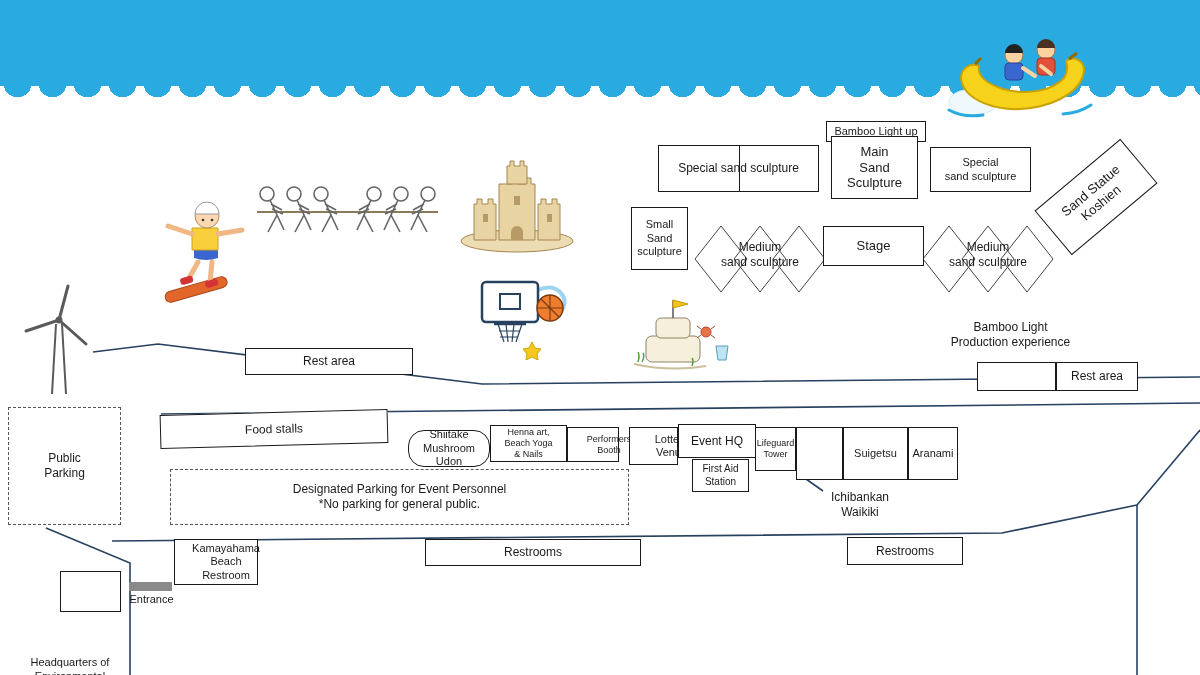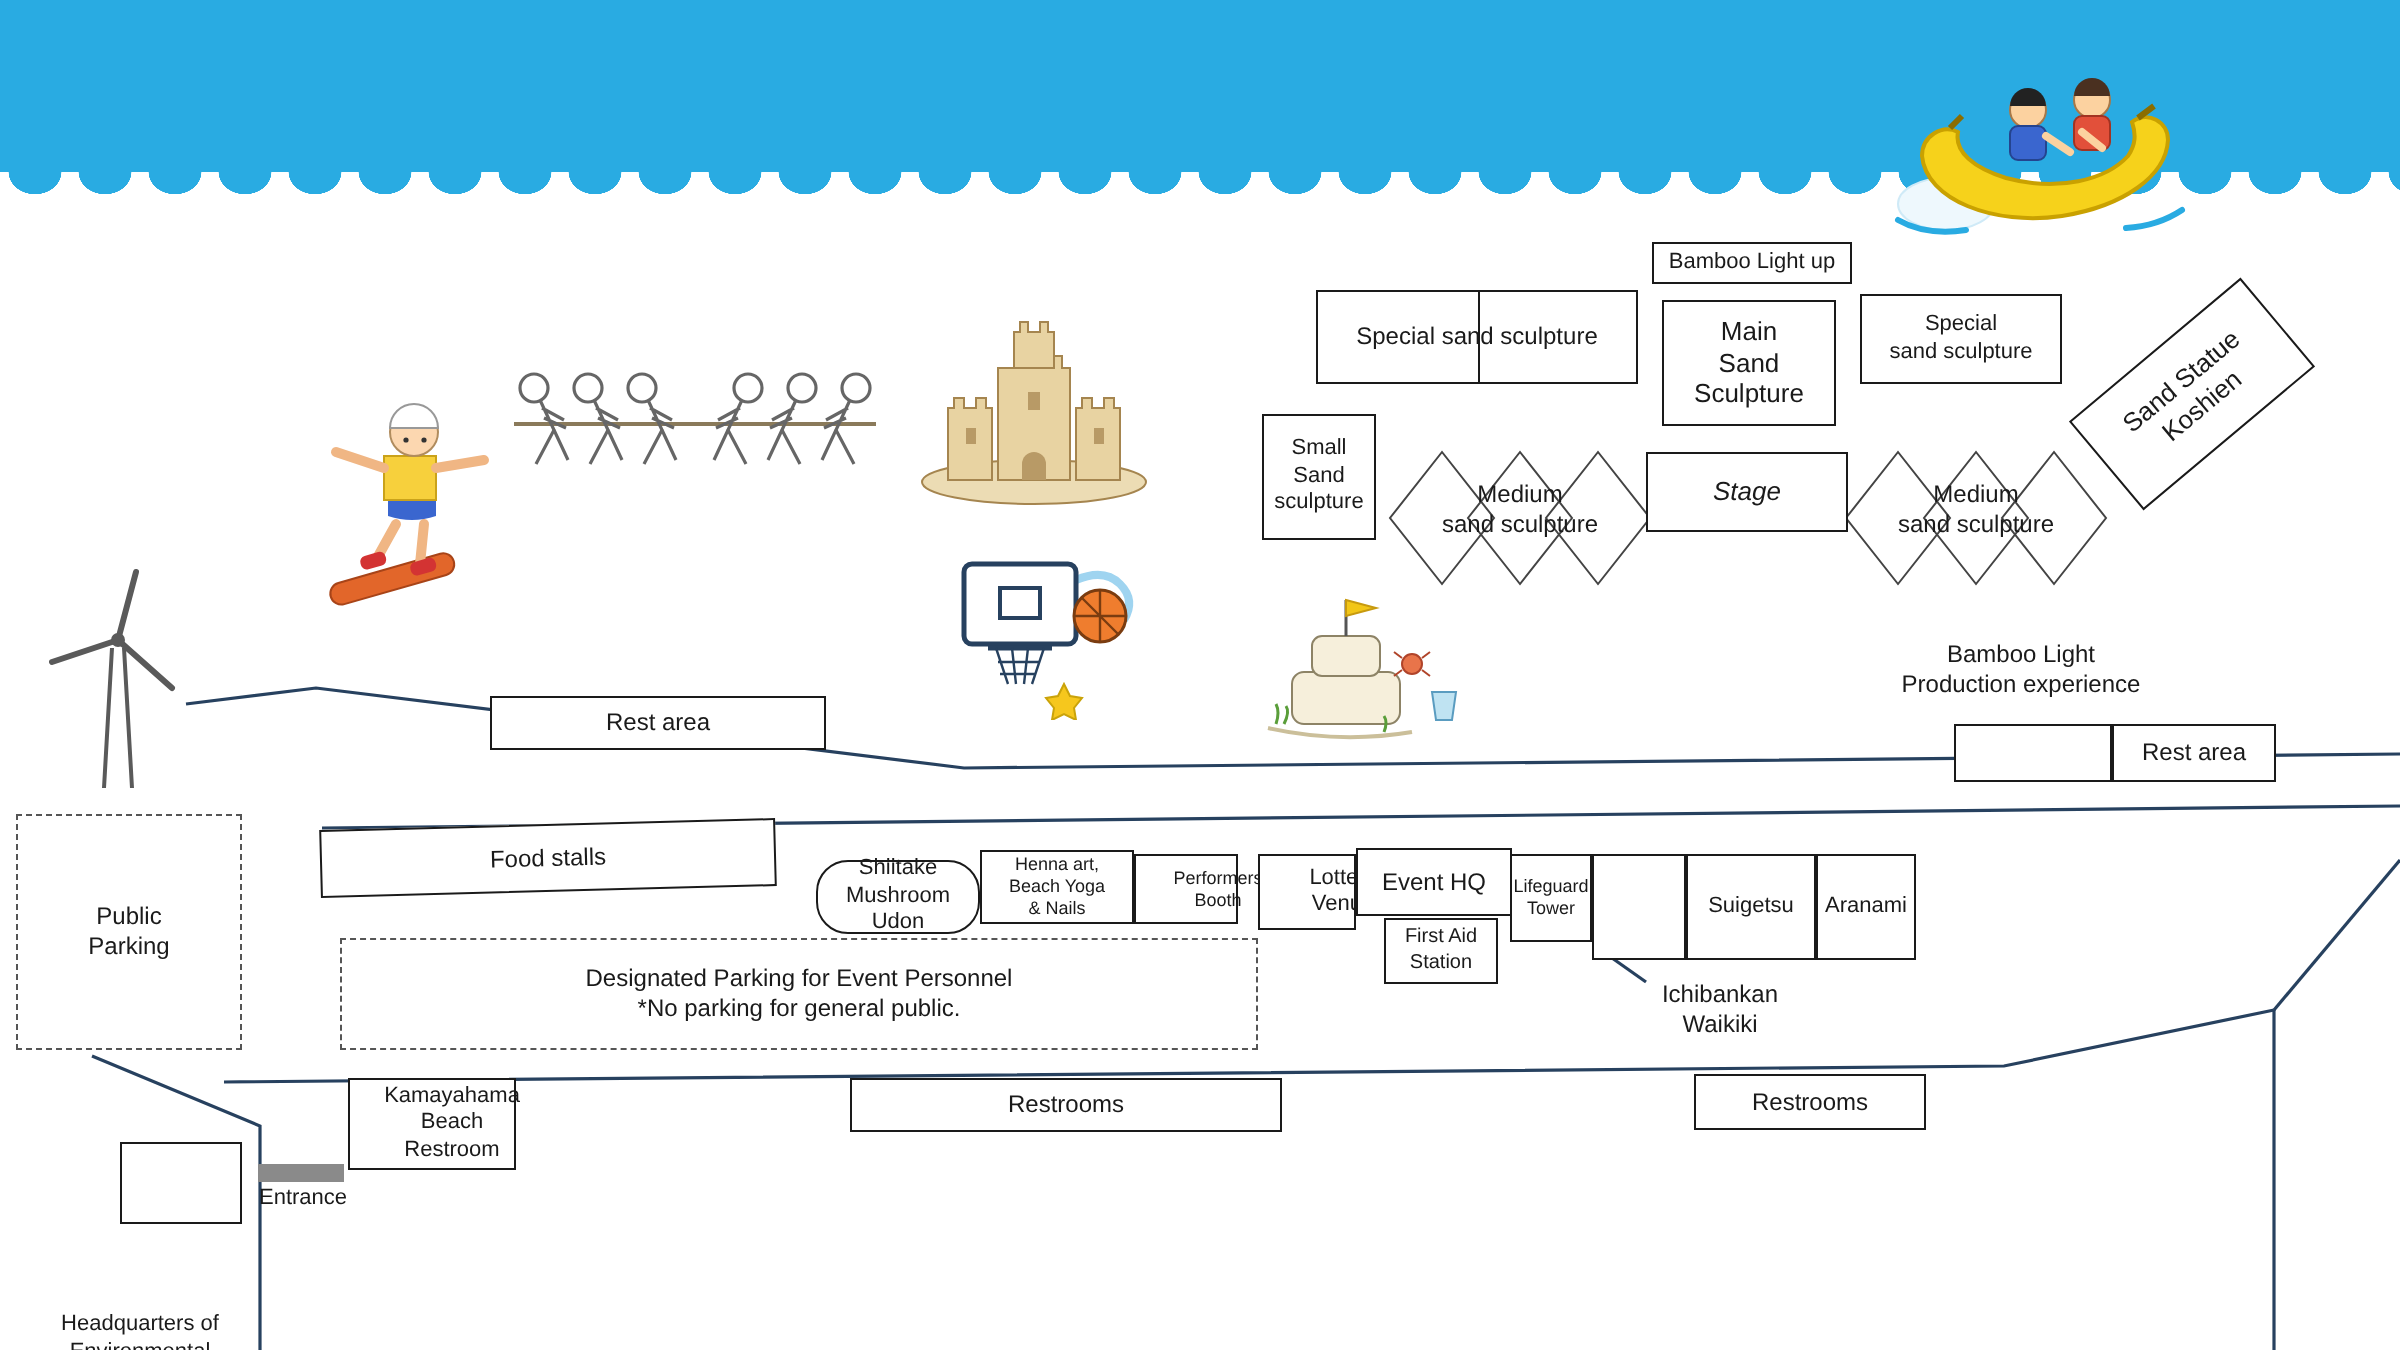--- a/index.html
+++ b/index.html
@@ -159,35 +159,35 @@
   <div class="lbl fs12" style="left:922px; top:240px; width:132px;">Medium
 sand sculpture</div>
 
   <div class="box fs11" style="left:826px; top:121px; width:100px; height:21px;">Bamboo Light up</div>
 
   <div class="box" style="left:658px; top:145px; width:161px; height:47px;">
     <div class="divider"></div>
     <span class="fs12" style="position:relative; z-index:1;">Special sand sculpture</span>
   </div>
 
-  <div class="box fs13" style="left:831px; top:150px; width:87px; height:63px;">Main
+  <div class="box fs13" style="left:831px; top:136px; width:87px; height:63px;">Main
 Sand
 Sculpture</div>
 
   <div class="box fs11" style="left:930px; top:147px; width:101px; height:45px;">Special
 sand sculpture</div>
 
   <div class="box fs13" style="left:1040px; top:168px; width:112px; height:58px; transform:rotate(-40deg);">Sand Statue
 Koshien</div>
 
   <div class="box fs11" style="left:631px; top:207px; width:57px; height:63px;">Small
 Sand
 sculpture</div>
 
-  <div class="box fs13" style="left:823px; top:226px; width:101px; height:40px;font-style:italic;">Stage</div>
+  <div class="box fs13" style="left:823px; top:226px; width:101px; height:40px;">Stage</div>
 
   <div class="box fs12" style="left:245px; top:348px; width:168px; height:27px;">Rest area</div>
 
   <div class="lbl fs12" style="left:928px; top:320px; width:165px;">Bamboo Light
 Production experience</div>
 
   <div class="box" style="left:977px; top:362px; width:79px; height:29px;"></div>
   <div class="box fs12" style="left:1056px; top:362px; width:82px; height:29px;">Rest area</div>
 
 

